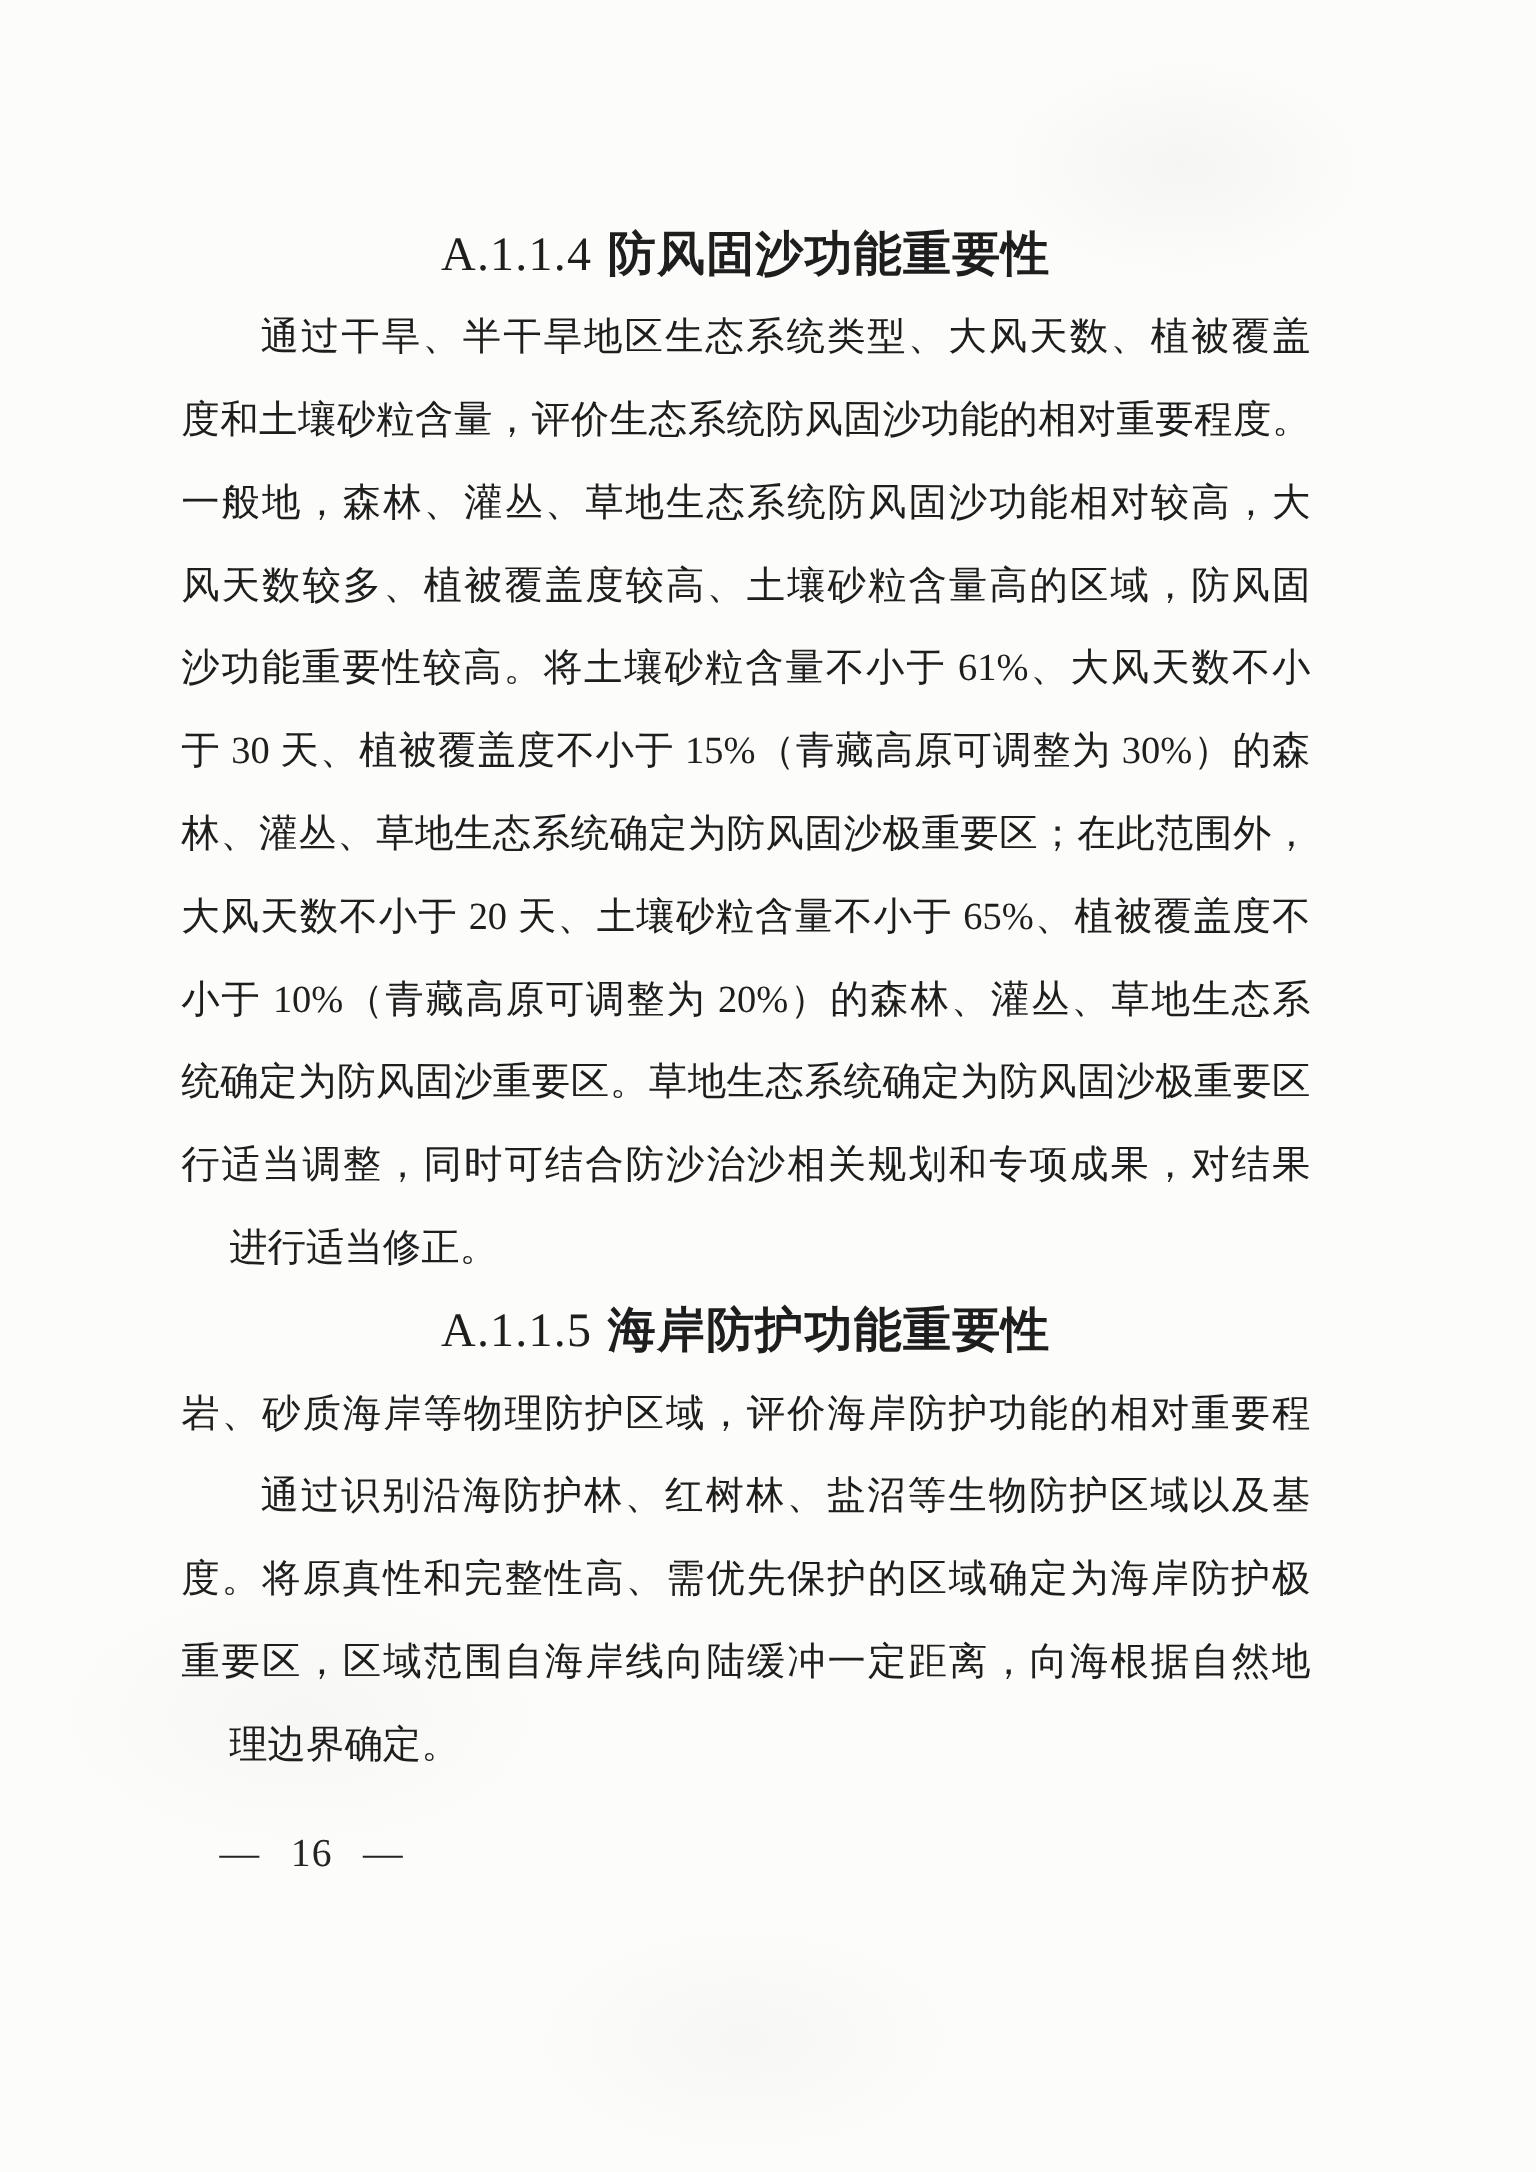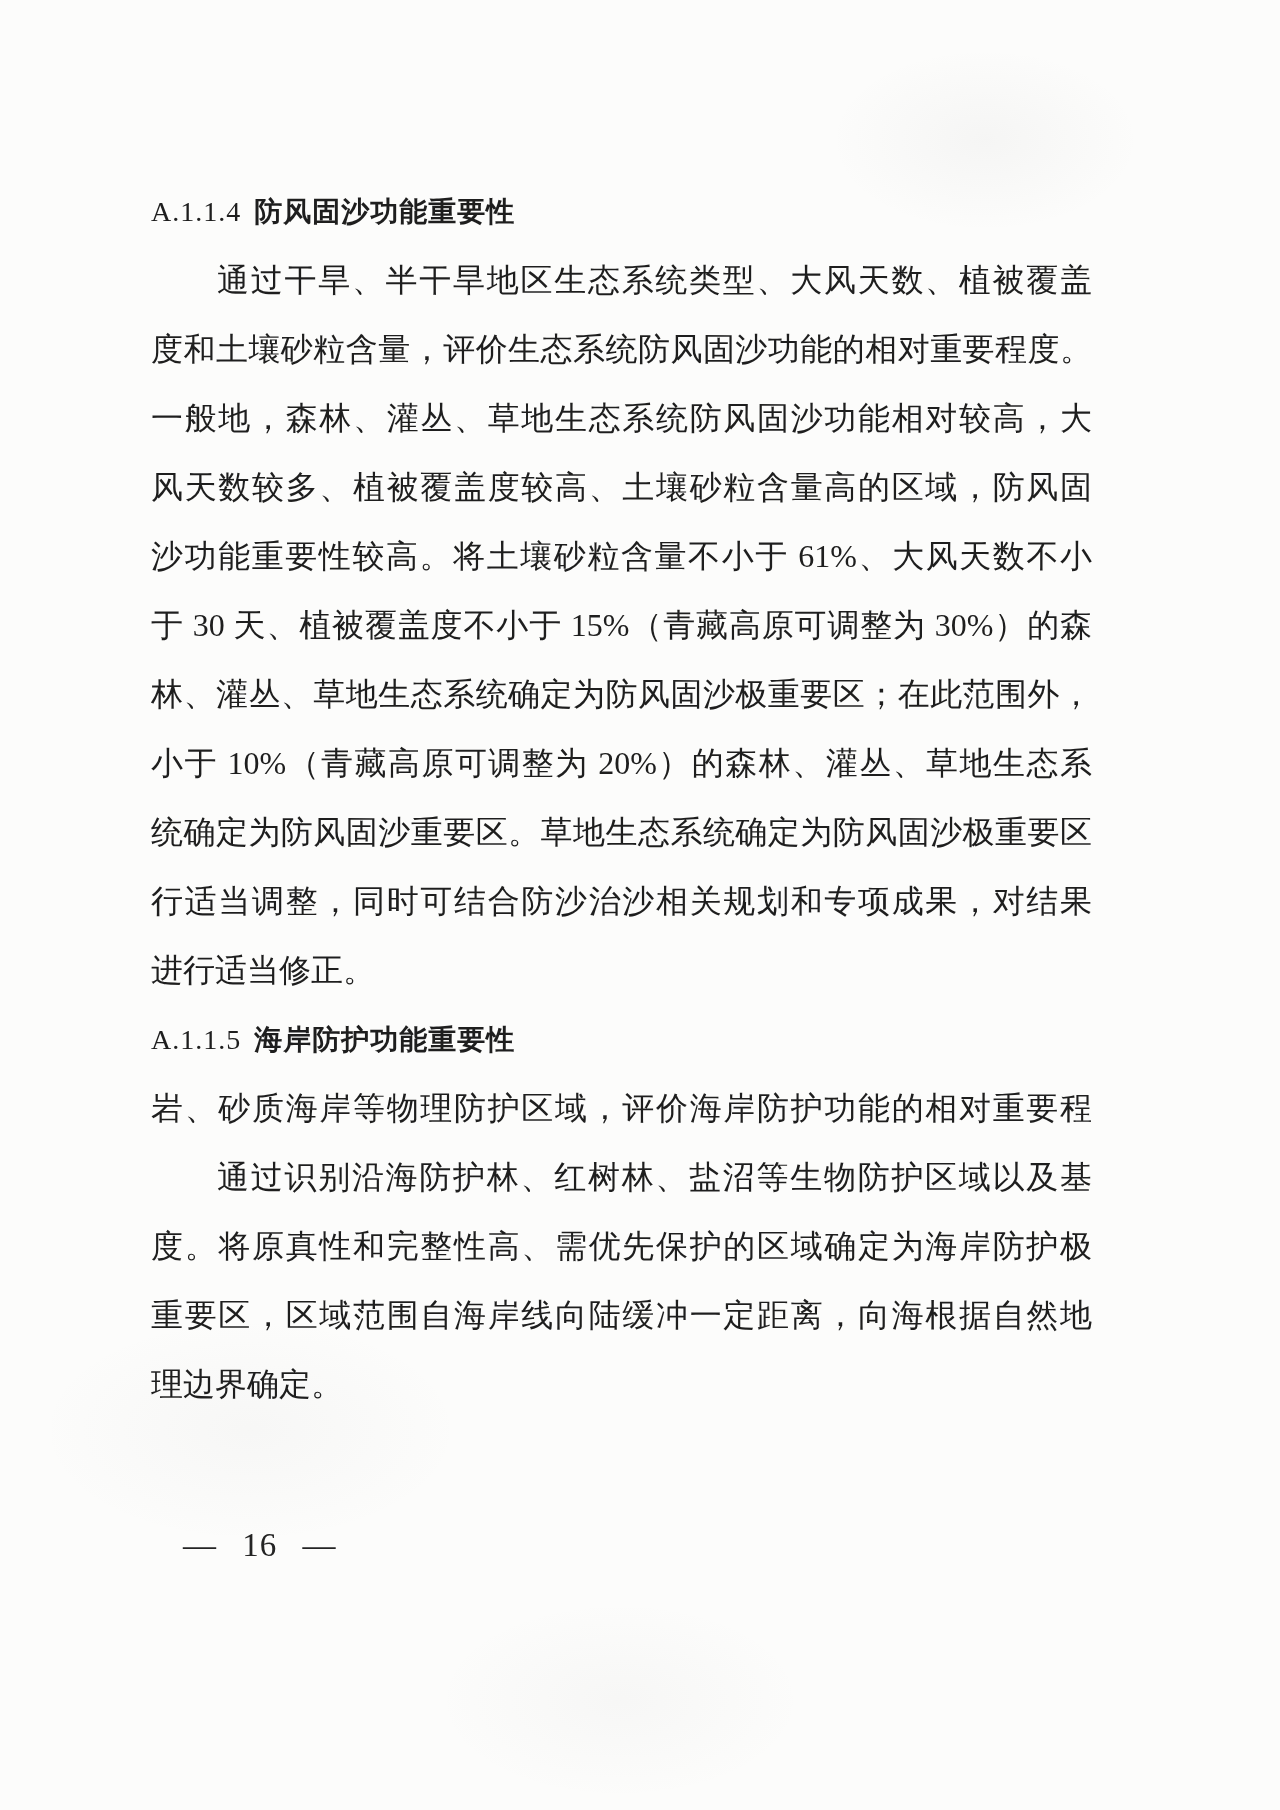--- a/index.html
+++ b/index.html
@@ -25,21 +25,22 @@
   .content {
     position: absolute;
     left: 151px;
     top: 177px;
     width: 941px;
   }
   .heading {
     height: 69px;
     line-height: 69px;
     white-space: nowrap;
-    font-size: 28px;
+    font-size: 40px;
+    text-align: center;
   }
   .h-num {
     font-family: "Liberation Serif", serif;
     font-weight: 400;
     letter-spacing: 1px;
   }
   .h-title {
     font-family: "Liberation Sans", sans-serif;
     font-weight: 700;
     margin-left: 13px;
@@ -49,21 +50,21 @@
     height: 69px;
     line-height: 69px;
     font-size: 32px;
     text-align: justify;
     text-align-last: justify;
     text-justify: inter-character;
     overflow: hidden;
     white-space: nowrap;
   }
   .line.first { text-indent: 66px; }
-  .line.plast { text-align-last: left; }
+  .line.plast { text-align-last: left; margin-left: 40px; }
   .pagenum {
     position: absolute;
     left: 183px;
     top: 1511px;
     height: 69px;
     line-height: 69px;
     font-size: 33px;
     letter-spacing: 1px;
     word-spacing: 16px;
     color: #242424;
@@ -79,20 +80,21 @@
       <span class="h-num">A.1.1.4</span><span class="h-title">防风固沙功能重要性</span>
     </div>
 
     <div class="line first">通过干旱、半干旱地区生态系统类型、大风天数、植被覆盖</div>
     <div class="line">度和土壤砂粒含量，评价生态系统防风固沙功能的相对重要程度。</div>
     <div class="line">一般地，森林、灌丛、草地生态系统防风固沙功能相对较高，大</div>
     <div class="line">风天数较多、植被覆盖度较高、土壤砂粒含量高的区域，防风固</div>
     <div class="line">沙功能重要性较高。将土壤砂粒含量不小于 61%、大风天数不小</div>
     <div class="line">于 30 天、植被覆盖度不小于 15%（青藏高原可调整为 30%）的森</div>
     <div class="line">林、灌丛、草地生态系统确定为防风固沙极重要区；在此范围外，</div>
+    <div class="line">大风天数不小于 20 天、土壤砂粒含量不小于 65%、植被覆盖度不</div>
     <div class="line">小于 10%（青藏高原可调整为 20%）的森林、灌丛、草地生态系</div>
     <div class="line">统确定为防风固沙重要区。草地生态系统确定为防风固沙极重要区</div>
     <div class="line">行适当调整，同时可结合防沙治沙相关规划和专项成果，对结果</div>
     <div class="line plast">进行适当修正。</div>
 
     <div class="heading">
       <span class="h-num">A.1.1.5</span><span class="h-title">海岸防护功能重要性</span>
     </div>
 
     <div class="line">岩、砂质海岸等物理防护区域，评价海岸防护功能的相对重要程</div>

